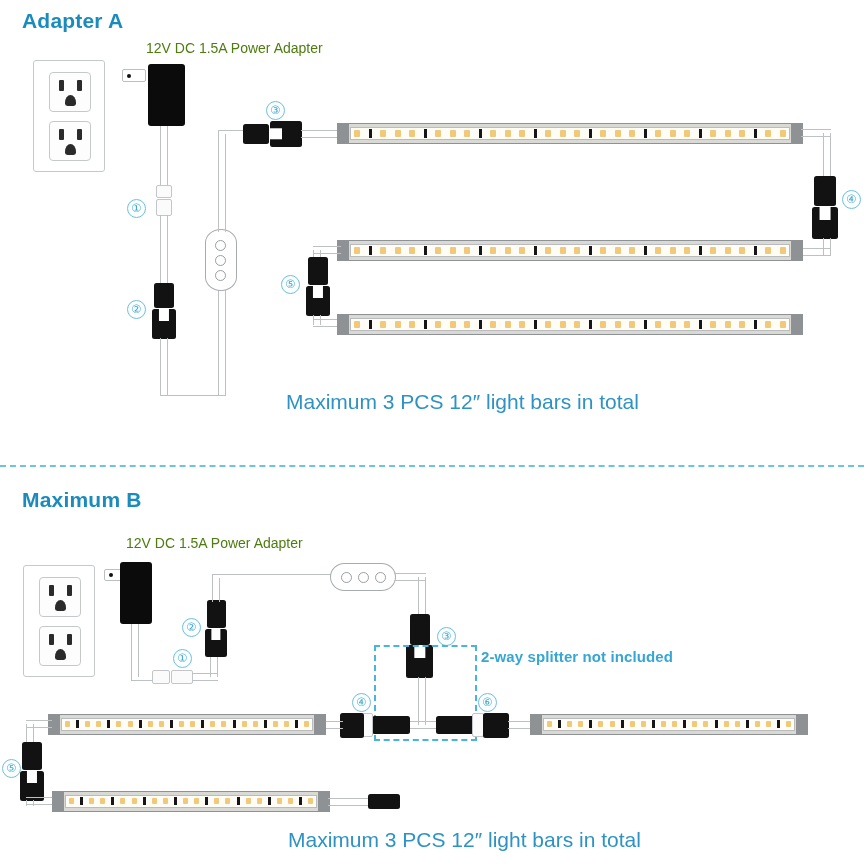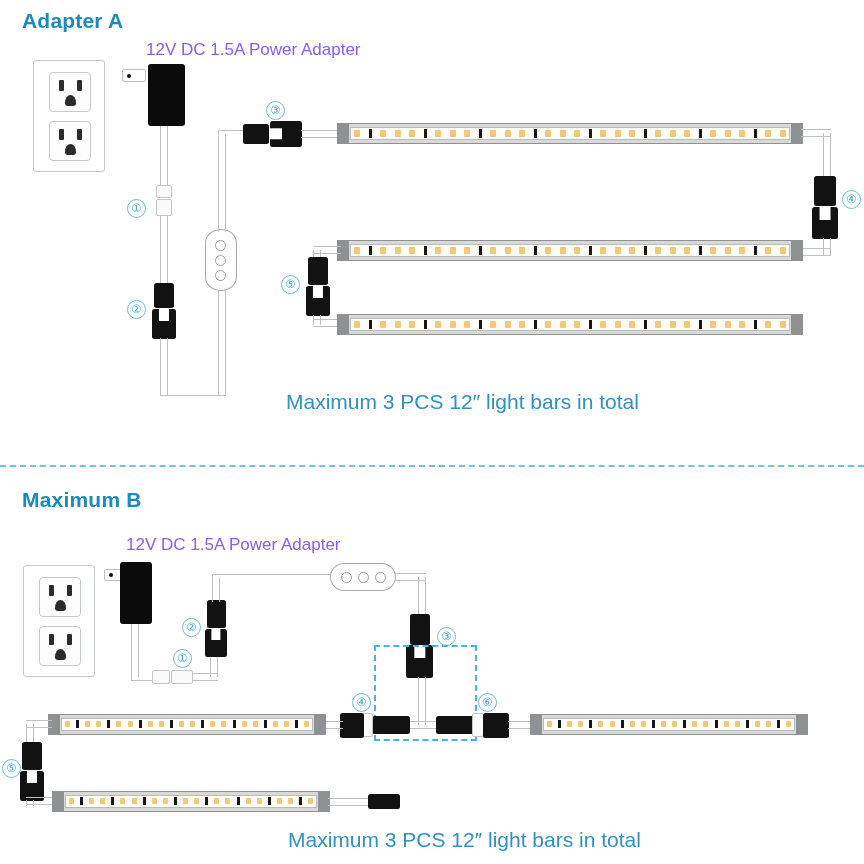--- a/index.html
+++ b/index.html
@@ -10,21 +10,21 @@
     color:#1b1b1b;
   }
   .stage{position:relative;width:864px;height:864px;}
 
   
   .layout-title{
     position:absolute;font-size:21px;font-weight:bold;
     color:#1b8bbd;letter-spacing:.2px;white-space:nowrap;
   }
   .adapter-label{
-    position:absolute;font-size:17px;color:#8b5cf6;white-space:nowrap;
+    position:absolute;font-size:14px;color:#4d7c0f;white-space:nowrap;
   }
   .max-note{
     position:absolute;font-size:21px;color:#2e93c4;white-space:nowrap;
   }
   .splitter-note{
     position:absolute;font-size:15px;font-weight:bold;color:#36a6d4;
     white-space:nowrap;letter-spacing:.1px;
   }
 
   
@@ -464,20 +464,21 @@
 
   <div class="wire wire-h" style="left:394px;top:573px;width:32px;height:8px;"></div>
   <div class="wire wire-v" style="left:418px;top:577px;width:8px;height:38px;"></div>
 
   <div class="conn" style="left:410px;top:614px;width:20px;height:31px;"></div>
   <div class="conn conn-gapv" style="left:406px;top:645px;width:27px;height:33px;"></div>
   <div class="cnum" style="left:437px;top:627px;">③</div>
 
   <div class="splitbox" style="left:374px;top:645px;width:103px;height:96px;"></div>
 
+  <div class="splitter-note" style="left:481px;top:648px;">2-way splitter not included</div>
 
   <div class="wire wire-v" style="left:418px;top:677px;width:8px;height:48px;"></div>
   <div class="wire wire-h" style="left:392px;top:721px;width:62px;height:8px;"></div>
 
   <div class="conn" style="left:372px;top:716px;width:38px;height:18px;"></div>
   <div class="conn-white" style="left:361px;top:713px;width:12px;height:24px;"></div>
   <div class="conn" style="left:340px;top:713px;width:24px;height:25px;"></div>
   <div class="cnum" style="left:352px;top:693px;">④</div>
 
   <div class="conn" style="left:436px;top:716px;width:38px;height:18px;"></div>

